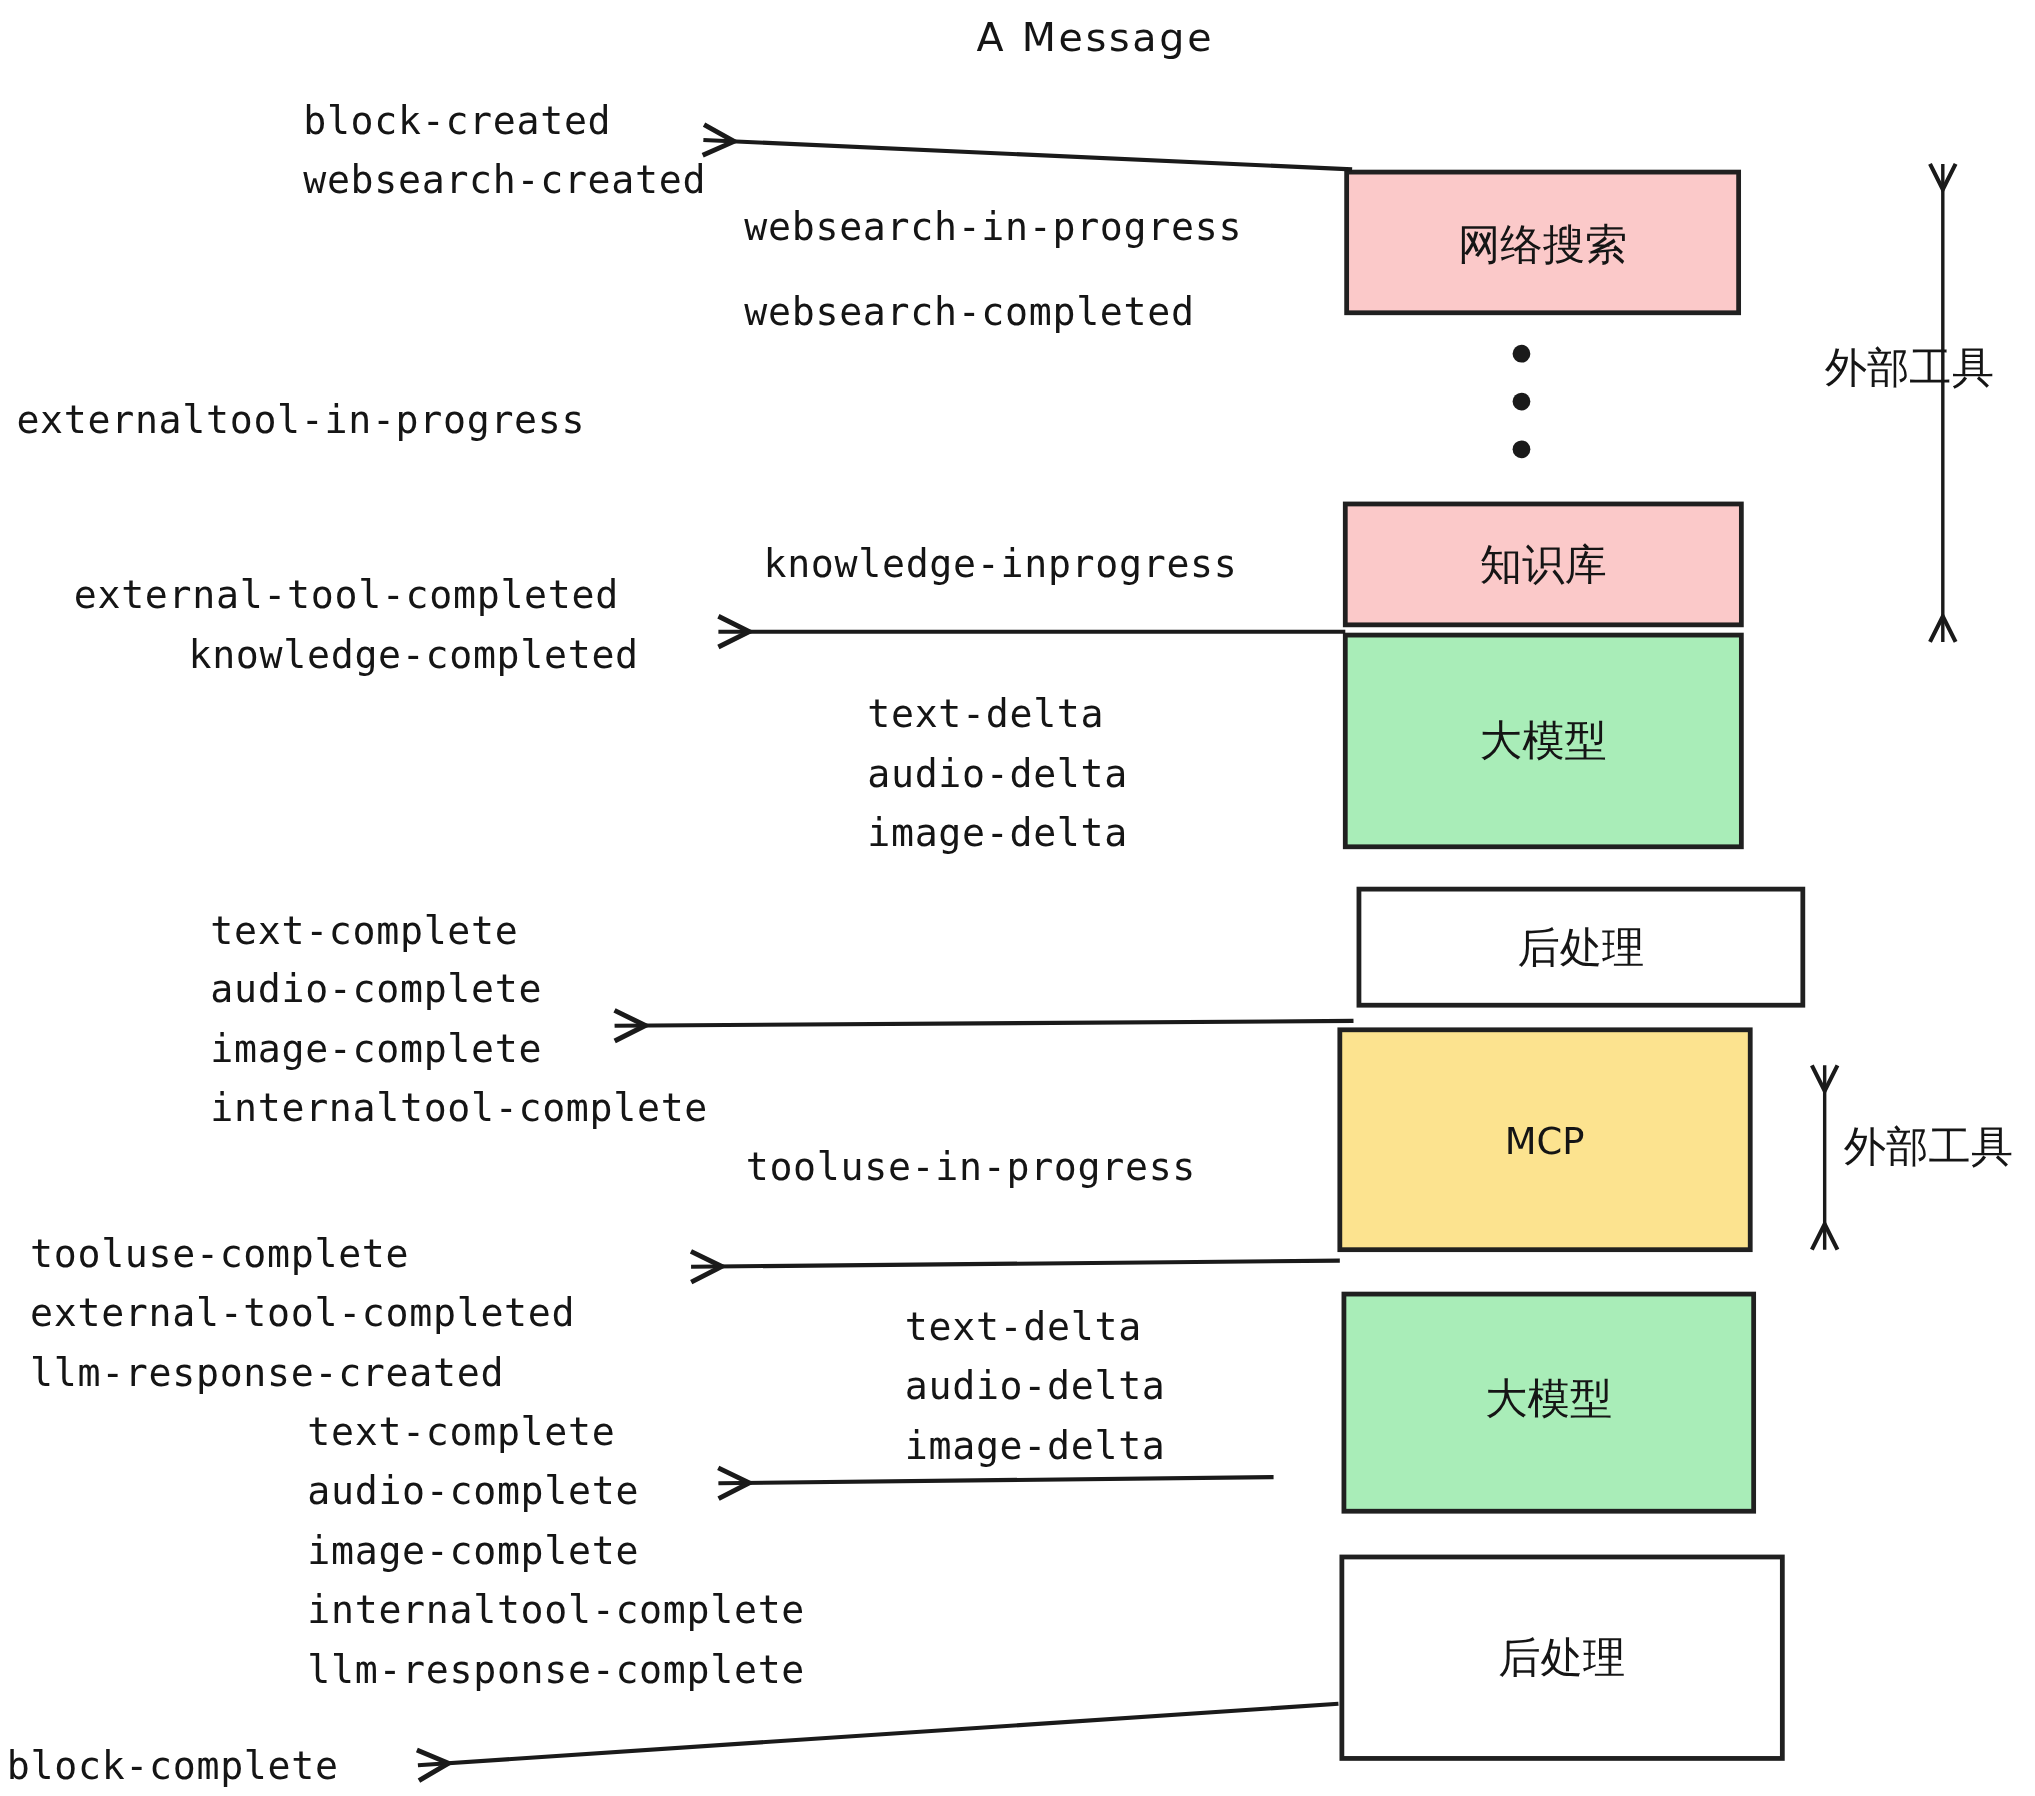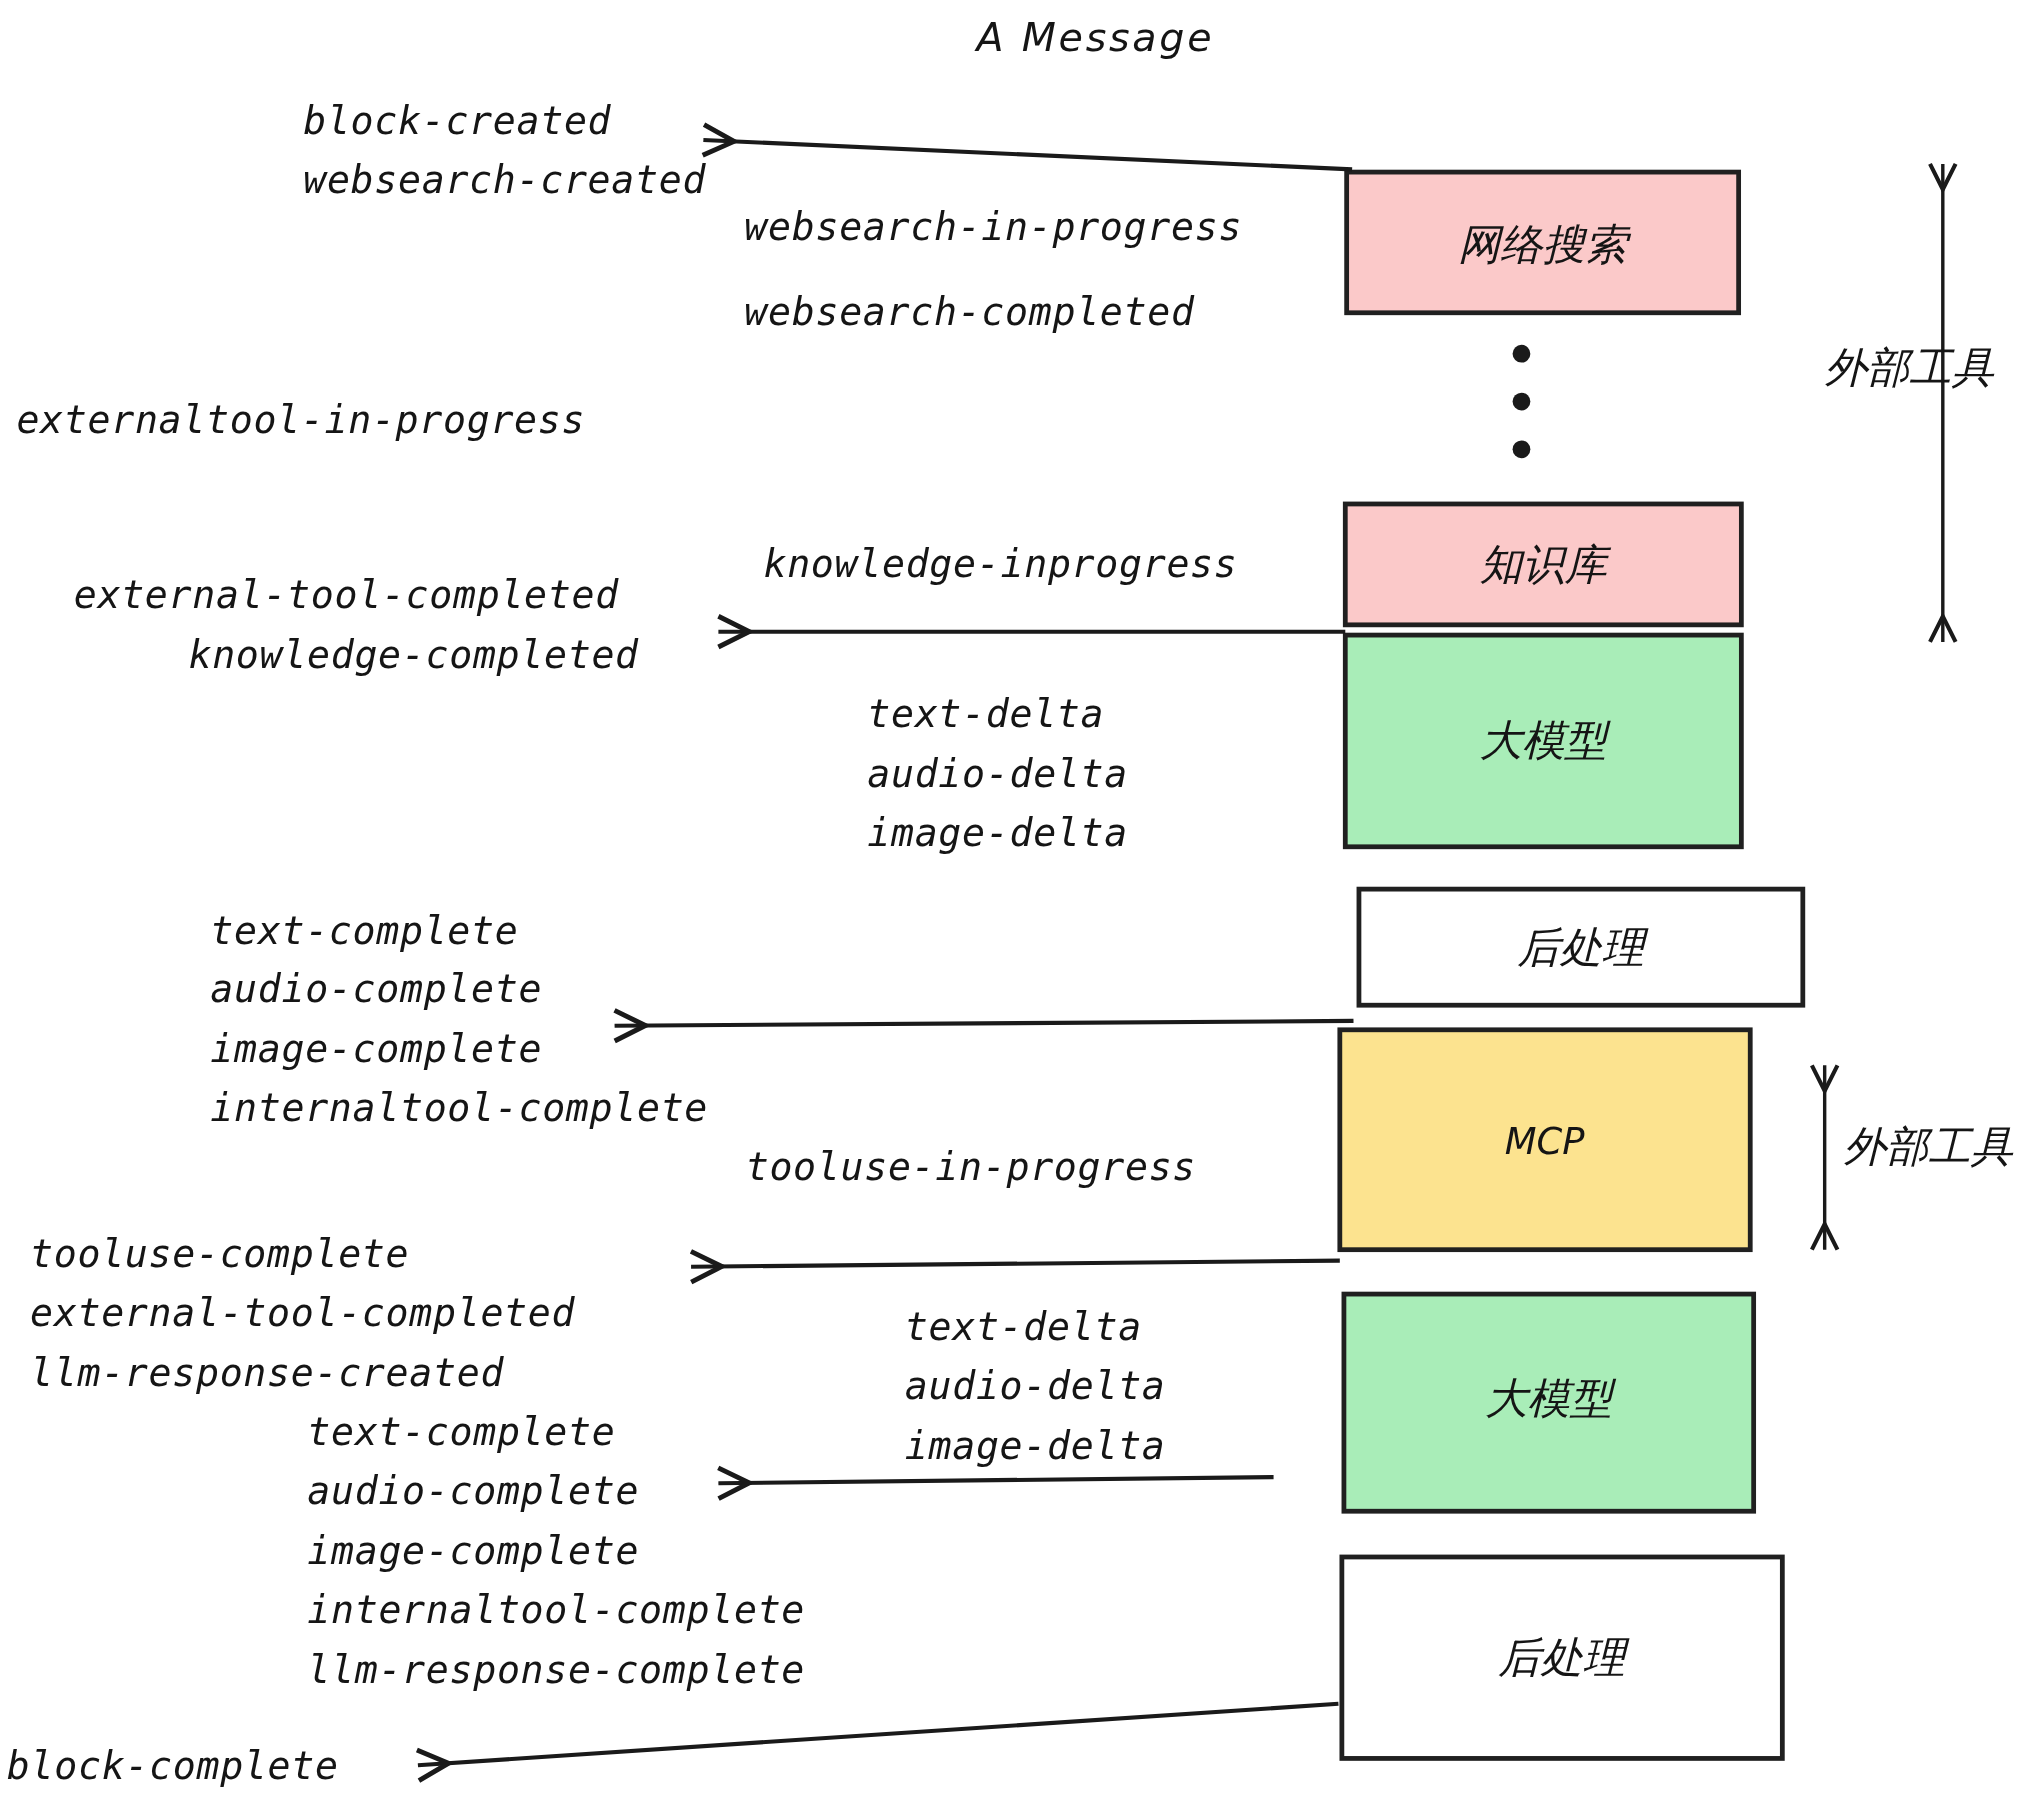--- a/index.html
+++ b/index.html
@@ -7,21 +7,20 @@
     padding: 0;
     background: #ffffff;
   }
   #stage {
     position: relative;
     width: 2035px;
     height: 1796px;
     background: #ffffff;
     overflow: hidden;
     font-family: "DejaVu Sans Mono", "Liberation Mono", monospace;
-    font-style: italic;
   }
   #stage svg {
     position: absolute;
     top: 0;
     left: 0;
     width: 2035px;
     height: 1796px;
   }
   .evt {
     font-family: "DejaVu Sans Mono", "Liberation Mono", monospace;

